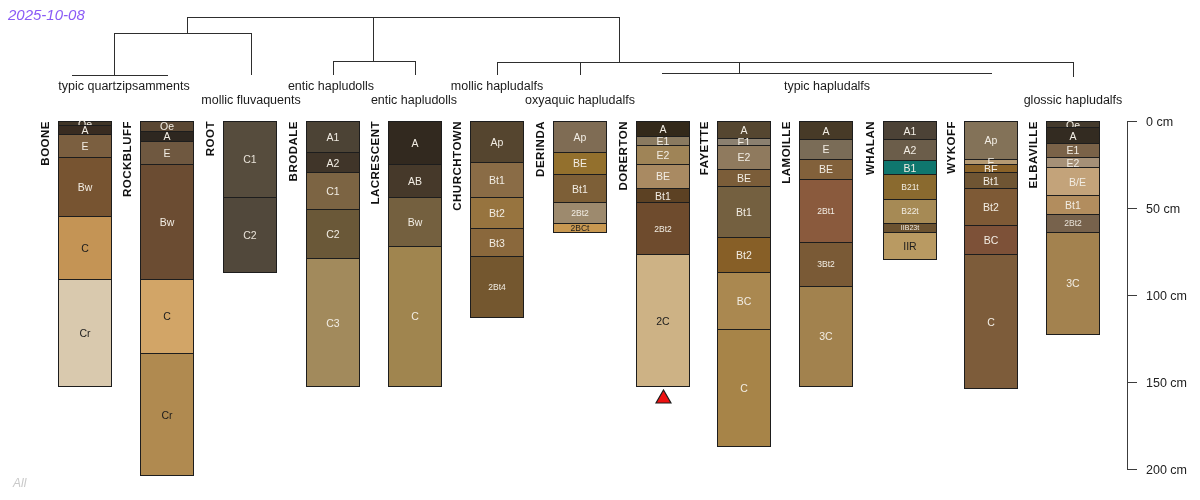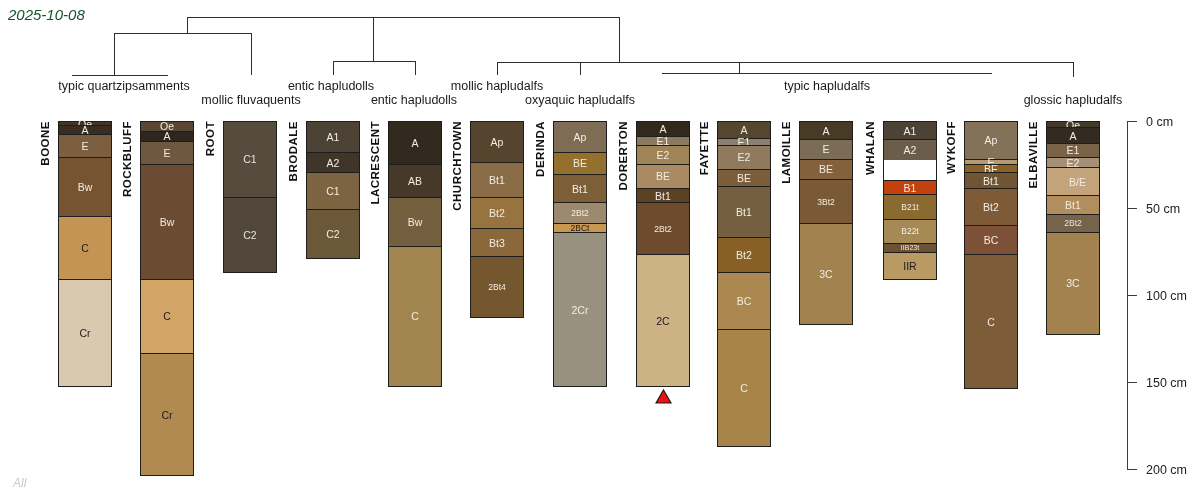--- a/index.html
+++ b/index.html
@@ -1,20 +1,20 @@
 <!DOCTYPE html>
 <html><head>
 <meta charset="utf-8">
 <style>
   html,body{margin:0;padding:0;background:#ffffff;}
   #canvas{
     position:relative;width:1200px;height:500px;background:#ffffff;overflow:hidden;
     font-family:"Liberation Sans","DejaVu Sans",sans-serif;
   }
-  .watermark{position:absolute;left:8px;top:6px;font-size:15px;font-style:italic;color:#14532d;}
+  .watermark{position:absolute;left:8px;top:6px;font-size:15px;font-style:italic;color:#8b5cf6;}
   .footer-note{position:absolute;left:13px;top:476px;font-size:12px;font-style:italic;color:#c9c9c9;}
   .seg{position:absolute;background:#2e2e2e;}
   .taxon{position:absolute;transform:translateX(-50%);font-size:12.5px;color:#1a1a1a;white-space:nowrap;}
   .pid{
     position:absolute;writing-mode:vertical-rl;transform:rotate(180deg);
     font-weight:bold;font-size:11.5px;color:#111;letter-spacing:0.5px;white-space:nowrap;
   }
   .col{position:absolute;border:1.5px solid #1d1d1d;box-sizing:border-box;}
   .hz{position:relative;width:100%;box-sizing:border-box;display:flex;align-items:center;justify-content:center;overflow:visible;}
   .hz + .hz{border-top:1px solid #1d1d1d;}
@@ -117,20 +117,23 @@
         </div>
         <div class="hz" style="height: 20.88px; background: rgb(64, 53, 41);">
           <span style="color: rgb(242, 237, 228); font-size: 10.5px;">A2</span>
         </div>
         <div class="hz" style="height: 36.54px; background: rgb(124, 100, 67);">
           <span style="color: rgb(242, 237, 228); font-size: 10.5px;">C1</span>
         </div>
         <div class="hz" style="height: 48.72px; background: rgb(106, 88, 56);">
           <span style="color: rgb(242, 237, 228); font-size: 10.5px;">C2</span>
         </div>
+        <div class="hz" style="height: 128.76px; background: rgb(162, 138, 92);">
+          <span style="color: rgb(242, 237, 228); font-size: 10.5px;">C3</span>
+        </div>
       </div>
       <div class="pid" style="left: 369px; top: 121px;">LACRESCENT</div>
       <div class="col" style="left: 388px; top: 121px; width: 54px;">
         <div class="hz" style="height: 41.76px; background: rgb(50, 41, 31);">
           <span style="color: rgb(242, 237, 228); font-size: 10.5px;">A</span>
         </div>
         <div class="hz" style="height: 33.06px; background: rgb(70, 57, 42);">
           <span style="color: rgb(242, 237, 228); font-size: 10.5px;">AB</span>
         </div>
         <div class="hz" style="height: 48.72px; background: rgb(116, 96, 63);">
@@ -168,23 +171,20 @@
         </div>
         <div class="hz" style="height: 27.84px; background: rgb(125, 95, 55);">
           <span style="color: rgb(242, 237, 228); font-size: 10.5px;">Bt1</span>
         </div>
         <div class="hz" style="height: 20.88px; background: rgb(157, 138, 110);">
           <span style="color: rgb(242, 237, 228); font-size: 8.5px;">2Bt2</span>
         </div>
         <div class="hz" style="height: 8.7px; background: rgb(200, 152, 81);">
           <span style="color: rgb(28, 28, 28); font-size: 8.5px;">2BCt</span>
         </div>
-        <div class="hz" style="height: 154.86px; background: rgb(153, 145, 128);">
-          <span style="color: rgb(242, 237, 228); font-size: 10.5px;">2Cr</span>
-        </div>
       </div>
       <div class="pid" style="left: 617px; top: 121px;">DORERTON</div>
       <div class="col" style="left: 636px; top: 121px; width: 54px;">
         <div class="hz" style="height: 13.92px; background: rgb(51, 41, 26);">
           <span style="color: rgb(242, 237, 228); font-size: 10.5px;">A</span>
         </div>
         <div class="hz" style="height: 8.7px; background: rgb(138, 122, 96);">
           <span style="color: rgb(242, 237, 228); font-size: 10.5px;">E1</span>
         </div>
         <div class="hz" style="height: 19.14px; background: rgb(159, 132, 87);">
@@ -233,37 +233,40 @@
       <div class="pid" style="left: 780px; top: 121px;">LAMOILLE</div>
       <div class="col" style="left: 799px; top: 121px; width: 54px;">
         <div class="hz" style="height: 17.4px; background: rgb(71, 58, 39);">
           <span style="color: rgb(242, 237, 228); font-size: 10.5px;">A</span>
         </div>
         <div class="hz" style="height: 19.14px; background: rgb(122, 108, 87);">
           <span style="color: rgb(242, 237, 228); font-size: 10.5px;">E</span>
         </div>
         <div class="hz" style="height: 20.88px; background: rgb(130, 97, 59);">
           <span style="color: rgb(242, 237, 228); font-size: 10.5px;">BE</span>
+        </div>
+        <div class="hz" style="height: 62.64px; background: rgb(138, 90, 61);">
+          <span style="color: rgb(242, 237, 228); font-size: 8.5px;">2Bt1</span>
         </div>
         <div class="hz" style="height: 43.5px; background: rgb(122, 90, 54);">
           <span style="color: rgb(242, 237, 228); font-size: 8.5px;">3Bt2</span>
         </div>
         <div class="hz" style="height: 100.92px; background: rgb(162, 130, 78);">
           <span style="color: rgb(242, 237, 228); font-size: 10.5px;">3C</span>
         </div>
       </div>
       <div class="pid" style="left: 864px; top: 121px;">WHALAN</div>
       <div class="col" style="left: 883px; top: 121px; width: 54px;">
         <div class="hz" style="height: 17.4px; background: rgb(76, 66, 54);">
           <span style="color: rgb(242, 237, 228); font-size: 10.5px;">A1</span>
         </div>
         <div class="hz" style="height: 20.88px; background: rgb(107, 93, 74);">
           <span style="color: rgb(242, 237, 228); font-size: 10.5px;">A2</span>
         </div>
-        <div class="hz" style="height: 13.92px; background: #c2410c; margin-top: 20px;">
+        <div class="hz" style="height: 13.92px; background: #0f766e;">
           <span style="color: rgb(242, 237, 228); font-size: 10.5px;">B1</span>
         </div>
         <div class="hz" style="height: 24.36px; background: rgb(138, 106, 47); text-align: center;">
           <span style="color: rgb(242, 237, 228); font-size: 8.5px;">B21t</span>
         </div>
         <div class="hz" style="height: 24.36px; background: rgb(166, 138, 85);">
           <span style="color: rgb(242, 237, 228); font-size: 8.5px;">B22t</span>
         </div>
         <div class="hz" style="height: 8.7px; background: rgb(107, 82, 48);">
           <span style="color: rgb(242, 237, 228); font-size: 7px;">IIB23t</span>

